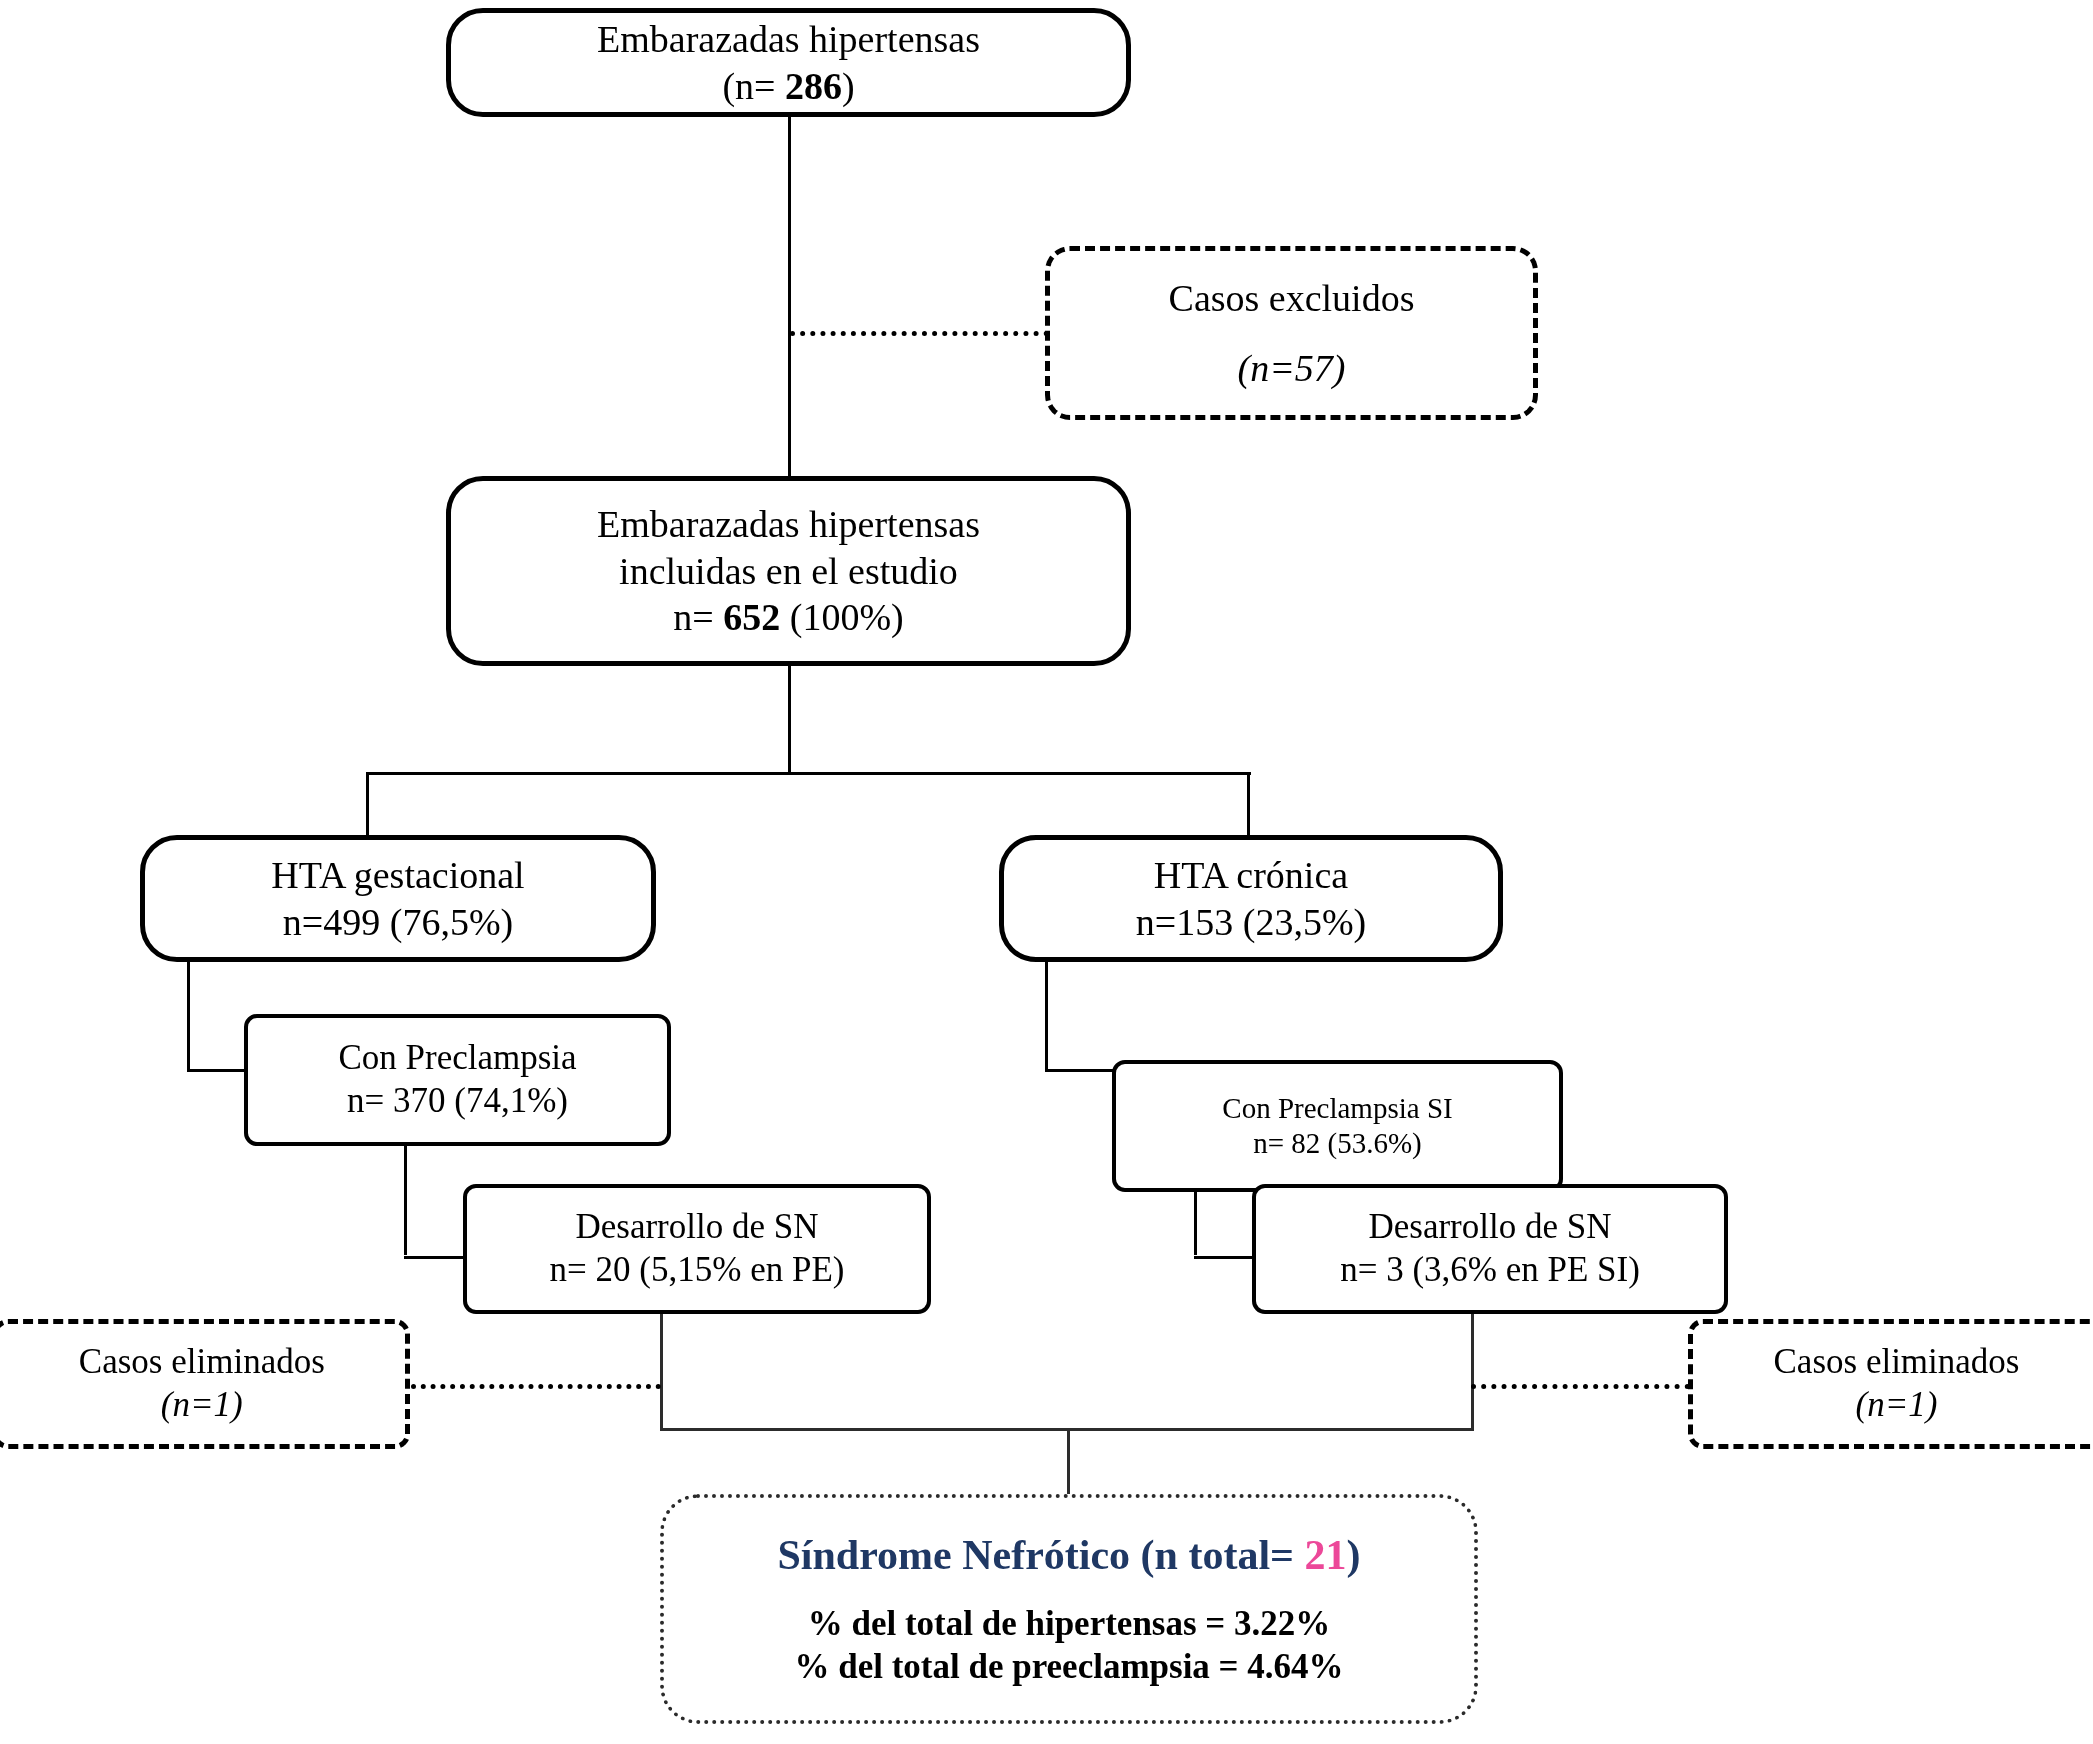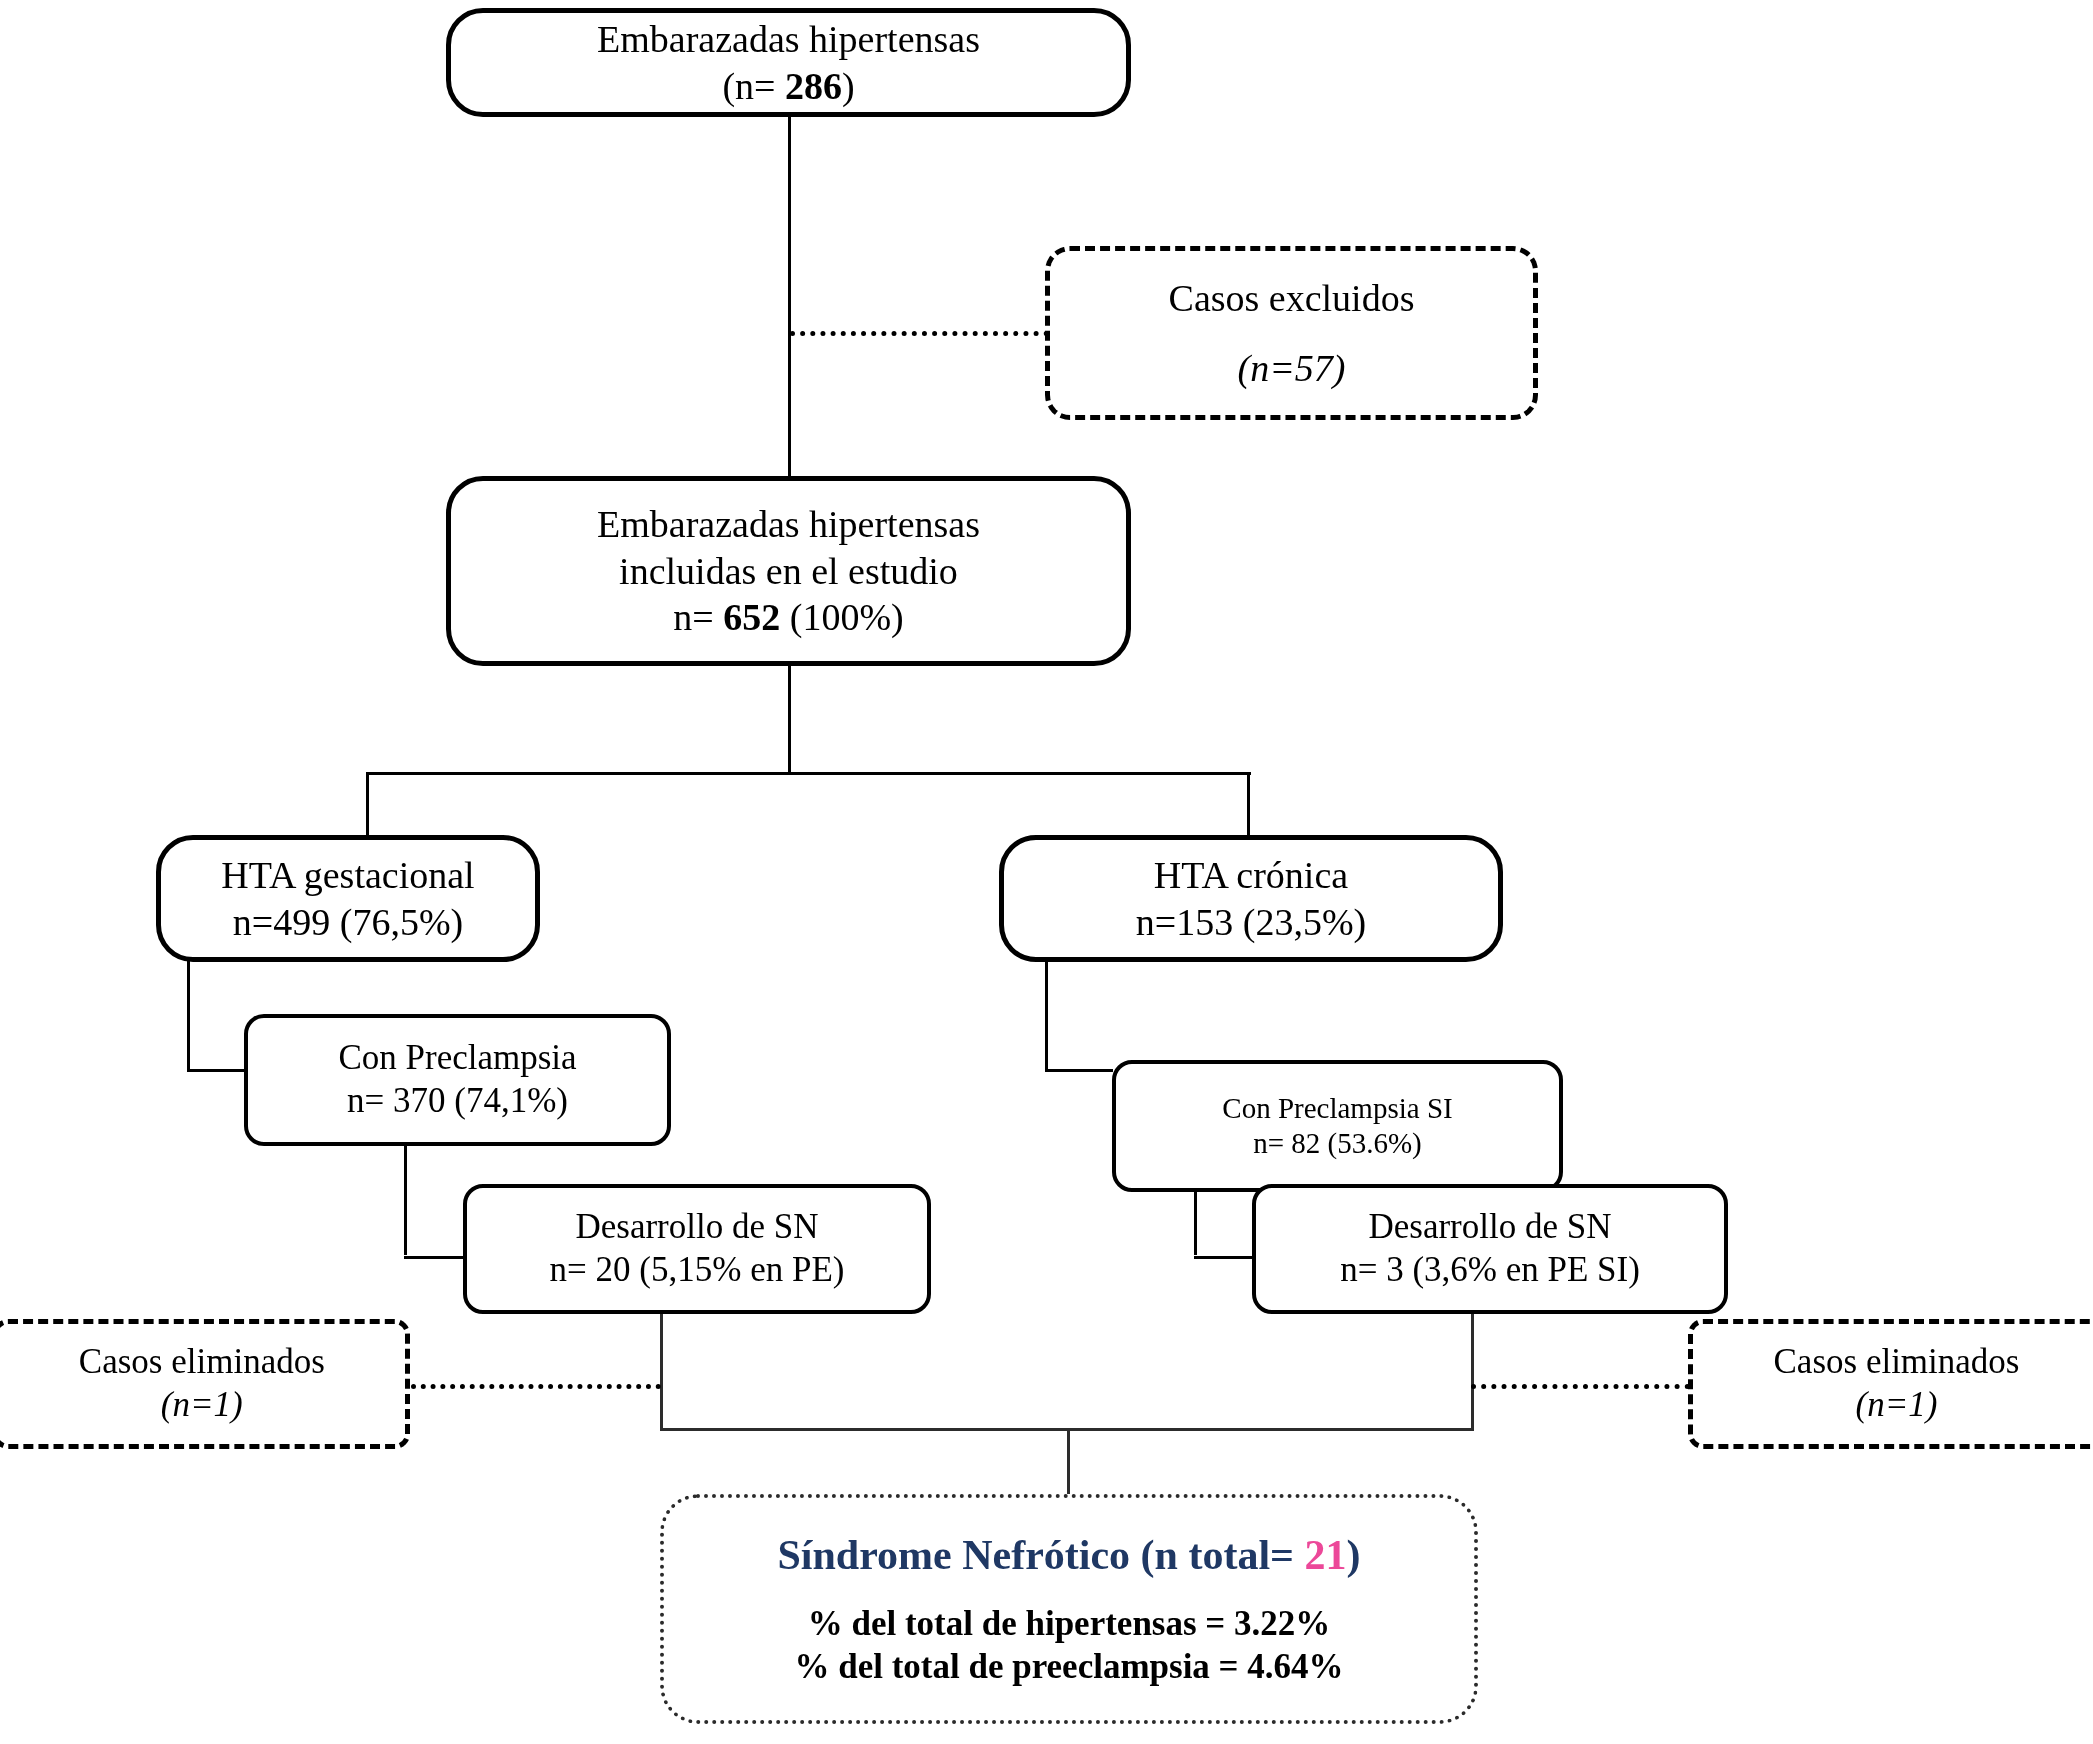--- a/index.html
+++ b/index.html
@@ -33,21 +33,21 @@
     white-space: nowrap;
     line-height: 1.22;
   }
   
   .solid {
     border: 5px solid #000000;
     border-radius: 37px;
   }
   .solid-thin {
     border: 4.2px solid #000000;
-    border-radius: 20px;
+    border-radius: 13px;
   }
   
   .dashed {
     border: 5.8px dashed #000000;
     border-radius: 25px;
     gap: 24px;
   }
   .dashed-sm {
     border: 5.8px dashed #000000;
     border-radius: 15px;
@@ -127,21 +127,21 @@
     <span class="line">Casos excluidos</span>
     <span class="line i">(n=57)</span>
   </div>
 
   <div class="node solid" style="left:446px; top:476px; width:685px; height:190px; font-size:38px;">
     <span class="line">Embarazadas hipertensas</span>
     <span class="line">incluidas en el estudio</span>
     <span class="line"><span>n= </span><span class="b">652</span><span> (100%)</span></span>
   </div>
 
-  <div class="node solid" style="left:156px; top:835px; width:384px; height:127px; font-size:38px;">
+  <div class="node solid" style="left:140px; top:835px; width:516px; height:127px; font-size:38px;">
     <span class="line">HTA gestacional</span>
     <span class="line">n=499 (76,5%)</span>
   </div>
 
   <div class="node solid" style="left:999px; top:835px; width:504px; height:127px; font-size:38px;">
     <span class="line">HTA crónica</span>
     <span class="line">n=153 (23,5%)</span>
   </div>
 
   <div class="node solid-thin" style="left:244px; top:1014px; width:427px; height:132px; font-size:35px;">

